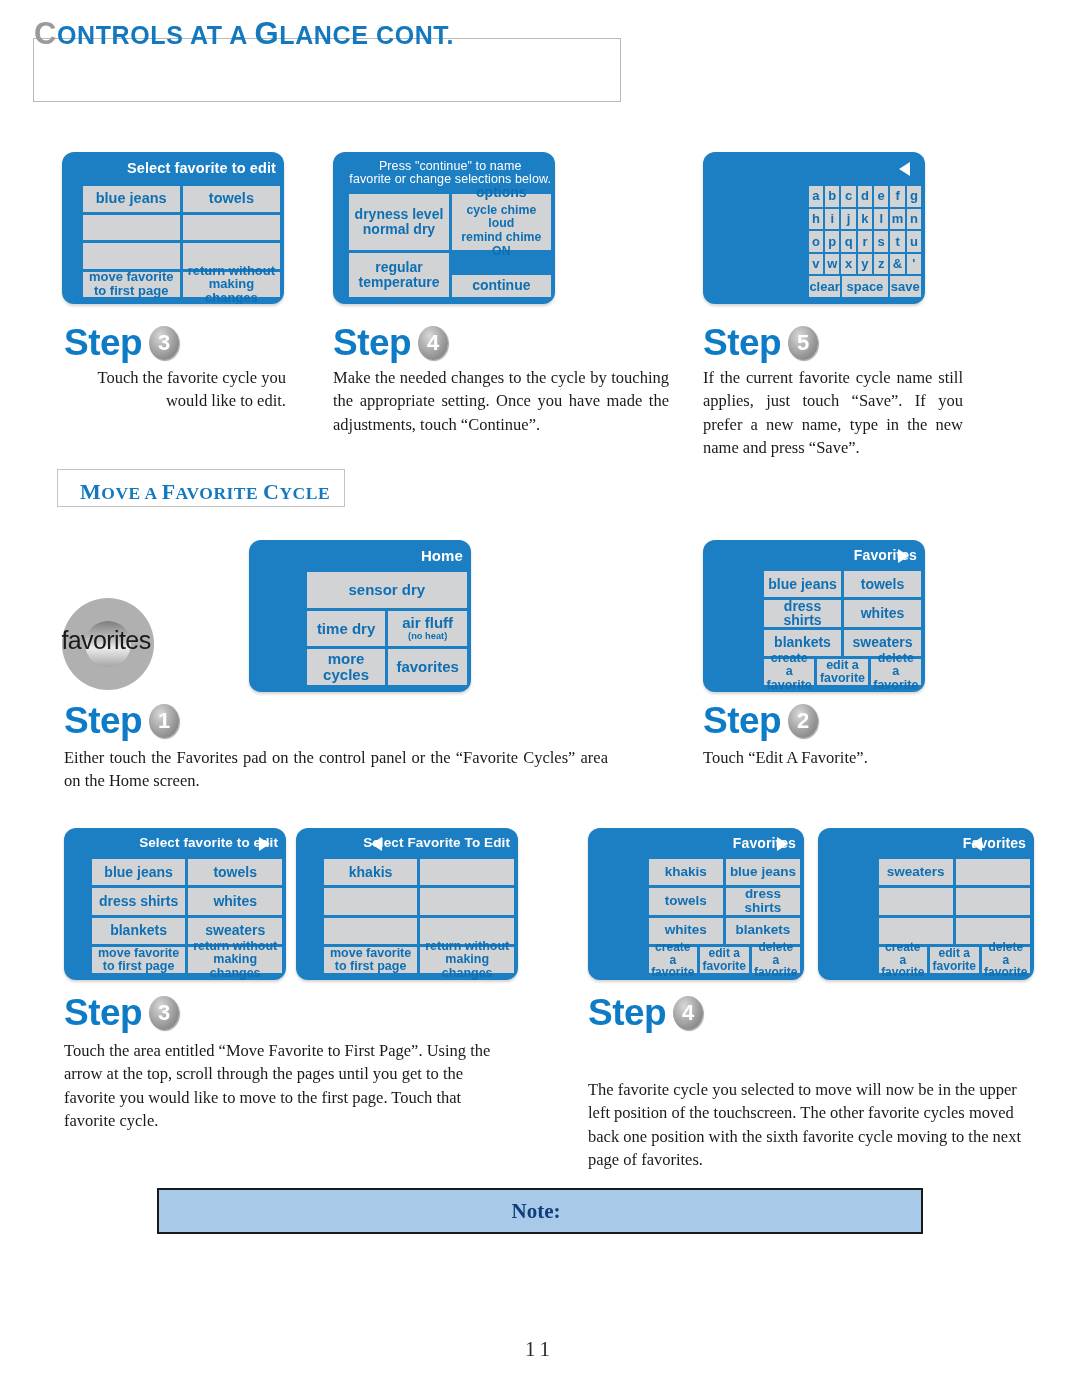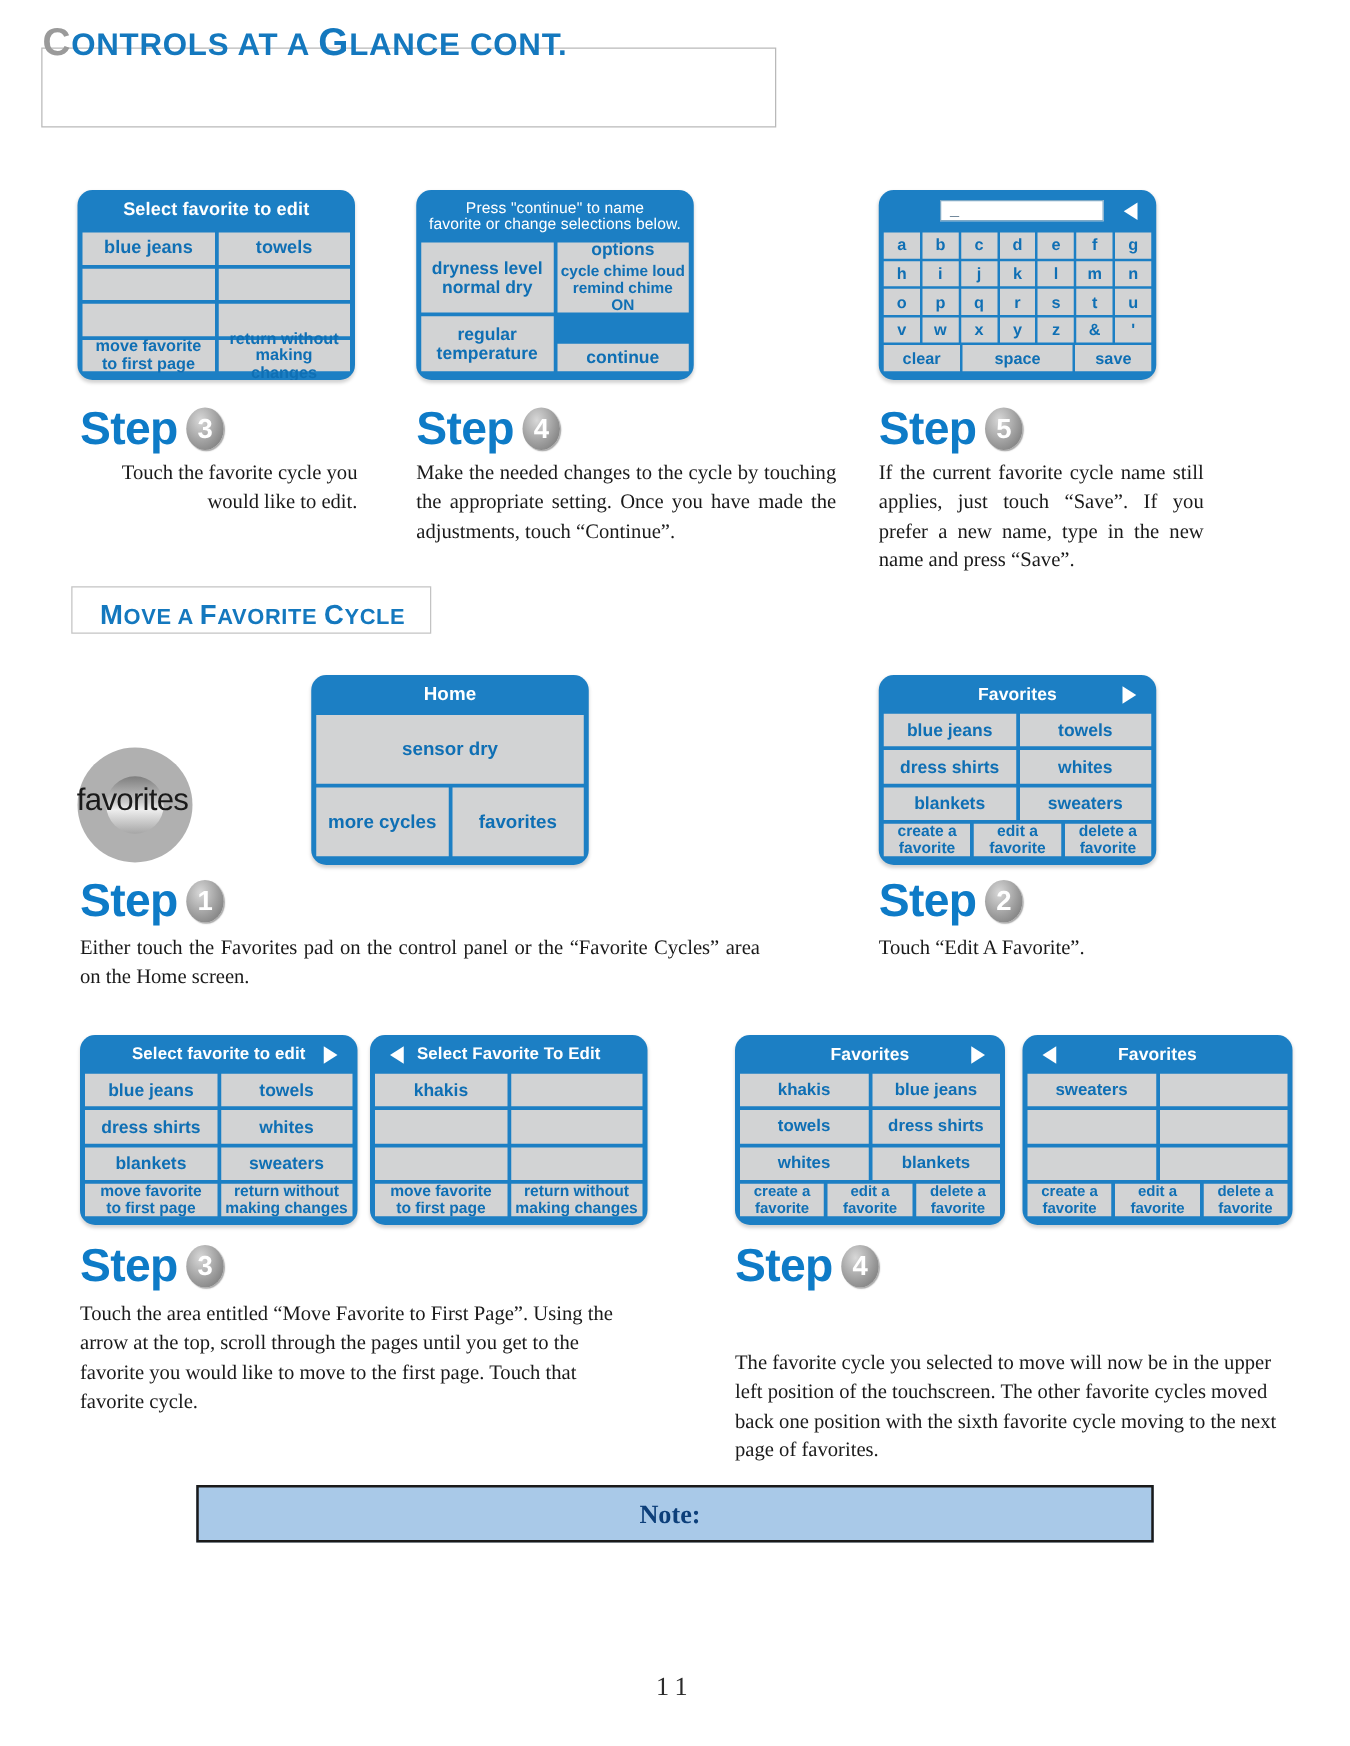--- a/index.html
+++ b/index.html
@@ -77,20 +77,21 @@
     box-shadow: 0 2px 3px rgba(0,0,0,0.18);
   }
   .screen-inner {
     position: absolute;
     left: 4px;
     right: 4px;
     top: 3px;
     bottom: 7px;
     display: flex;
     flex-direction: column;
+    align-items: flex-end;
   }
   .scr-header {
     position: relative;
     color: #ffffff;
     font-weight: bold;
     text-align: center;
     display: flex;
     align-items: center;
     justify-content: center;
     flex: 0 0 auto;
@@ -421,38 +422,45 @@
 </div>
 <div class="body-copy" style="left:333px; top:366px; width:336px;"><span>Make the needed changes to the cycle by touching the appropriate setting.  Once you have made the adjustments,  touch </span><b>“Continue”</b><span>.</span></div>
 
 <div class="step" style="left:703px; top:322px;">
   <span class="step-word">Step</span>
   <span class="step-badge">5</span>
 </div>
 <div class="body-copy" style="left:703px; top:366px; width:260px;"><span>If the current favorite cycle name still applies, just touch </span><b>“Save”</b><span>.  If you prefer a new name, type in the new name and press </span><b>“Save”</b><span>.</span></div>
 
 <div class="section-head-box" style="left:57px; top:469px; width:288px; height:38px;"></div>
-<div class="section-head" style="position:absolute; left:80px; top:479px;"><span class="cap">M</span><span>OVE A </span><span class="cap">F</span><span>AVORITE </span><span class="cap">C</span><span>YCLE</span></div>
+<div class="section-head" style="position:absolute; left:80px; top:479px;font-family:Liberation Serif, serif;"><span class="cap">M</span><span>OVE A </span><span class="cap">F</span><span>AVORITE </span><span class="cap">C</span><span>YCLE</span></div>
 
 <div class="fav-pad">
   <div class="outer"></div>
   <div class="inner"></div>
   <div class="fav-label">favorites</div>
 </div>
 
 <div class="screen" style="left:249px; top:540px; width:222px; height:152px;">
   <div class="screen-inner">
     <div class="scr-header" style="height:26px; font-size:15px;">
       <span class="hdr-text">Home</span>
     </div>
     <div class="scr-rows">
       <div class="scr-row">
         <div class="cell" style="font-size:15px;">sensor dry</div>
       </div>
       <div class="scr-row">
+        <div class="cell" style="font-size:15px;">time dry</div>
+        <div class="cell" style="font-size:15px;">
+          <span>air fluff</span>
+          <span class="sub">(no heat)</span>
+        </div>
+      </div>
+      <div class="scr-row">
         <div class="cell" style="font-size:15px;">more cycles</div>
         <div class="cell" style="font-size:15px;">favorites</div>
       </div>
     </div>
   </div>
 </div>
 
 <div class="screen" style="left:703px; top:540px; width:222px; height:152px;">
   <div class="screen-inner">
     <div class="scr-header" style="height:25px; font-size:14px;">

